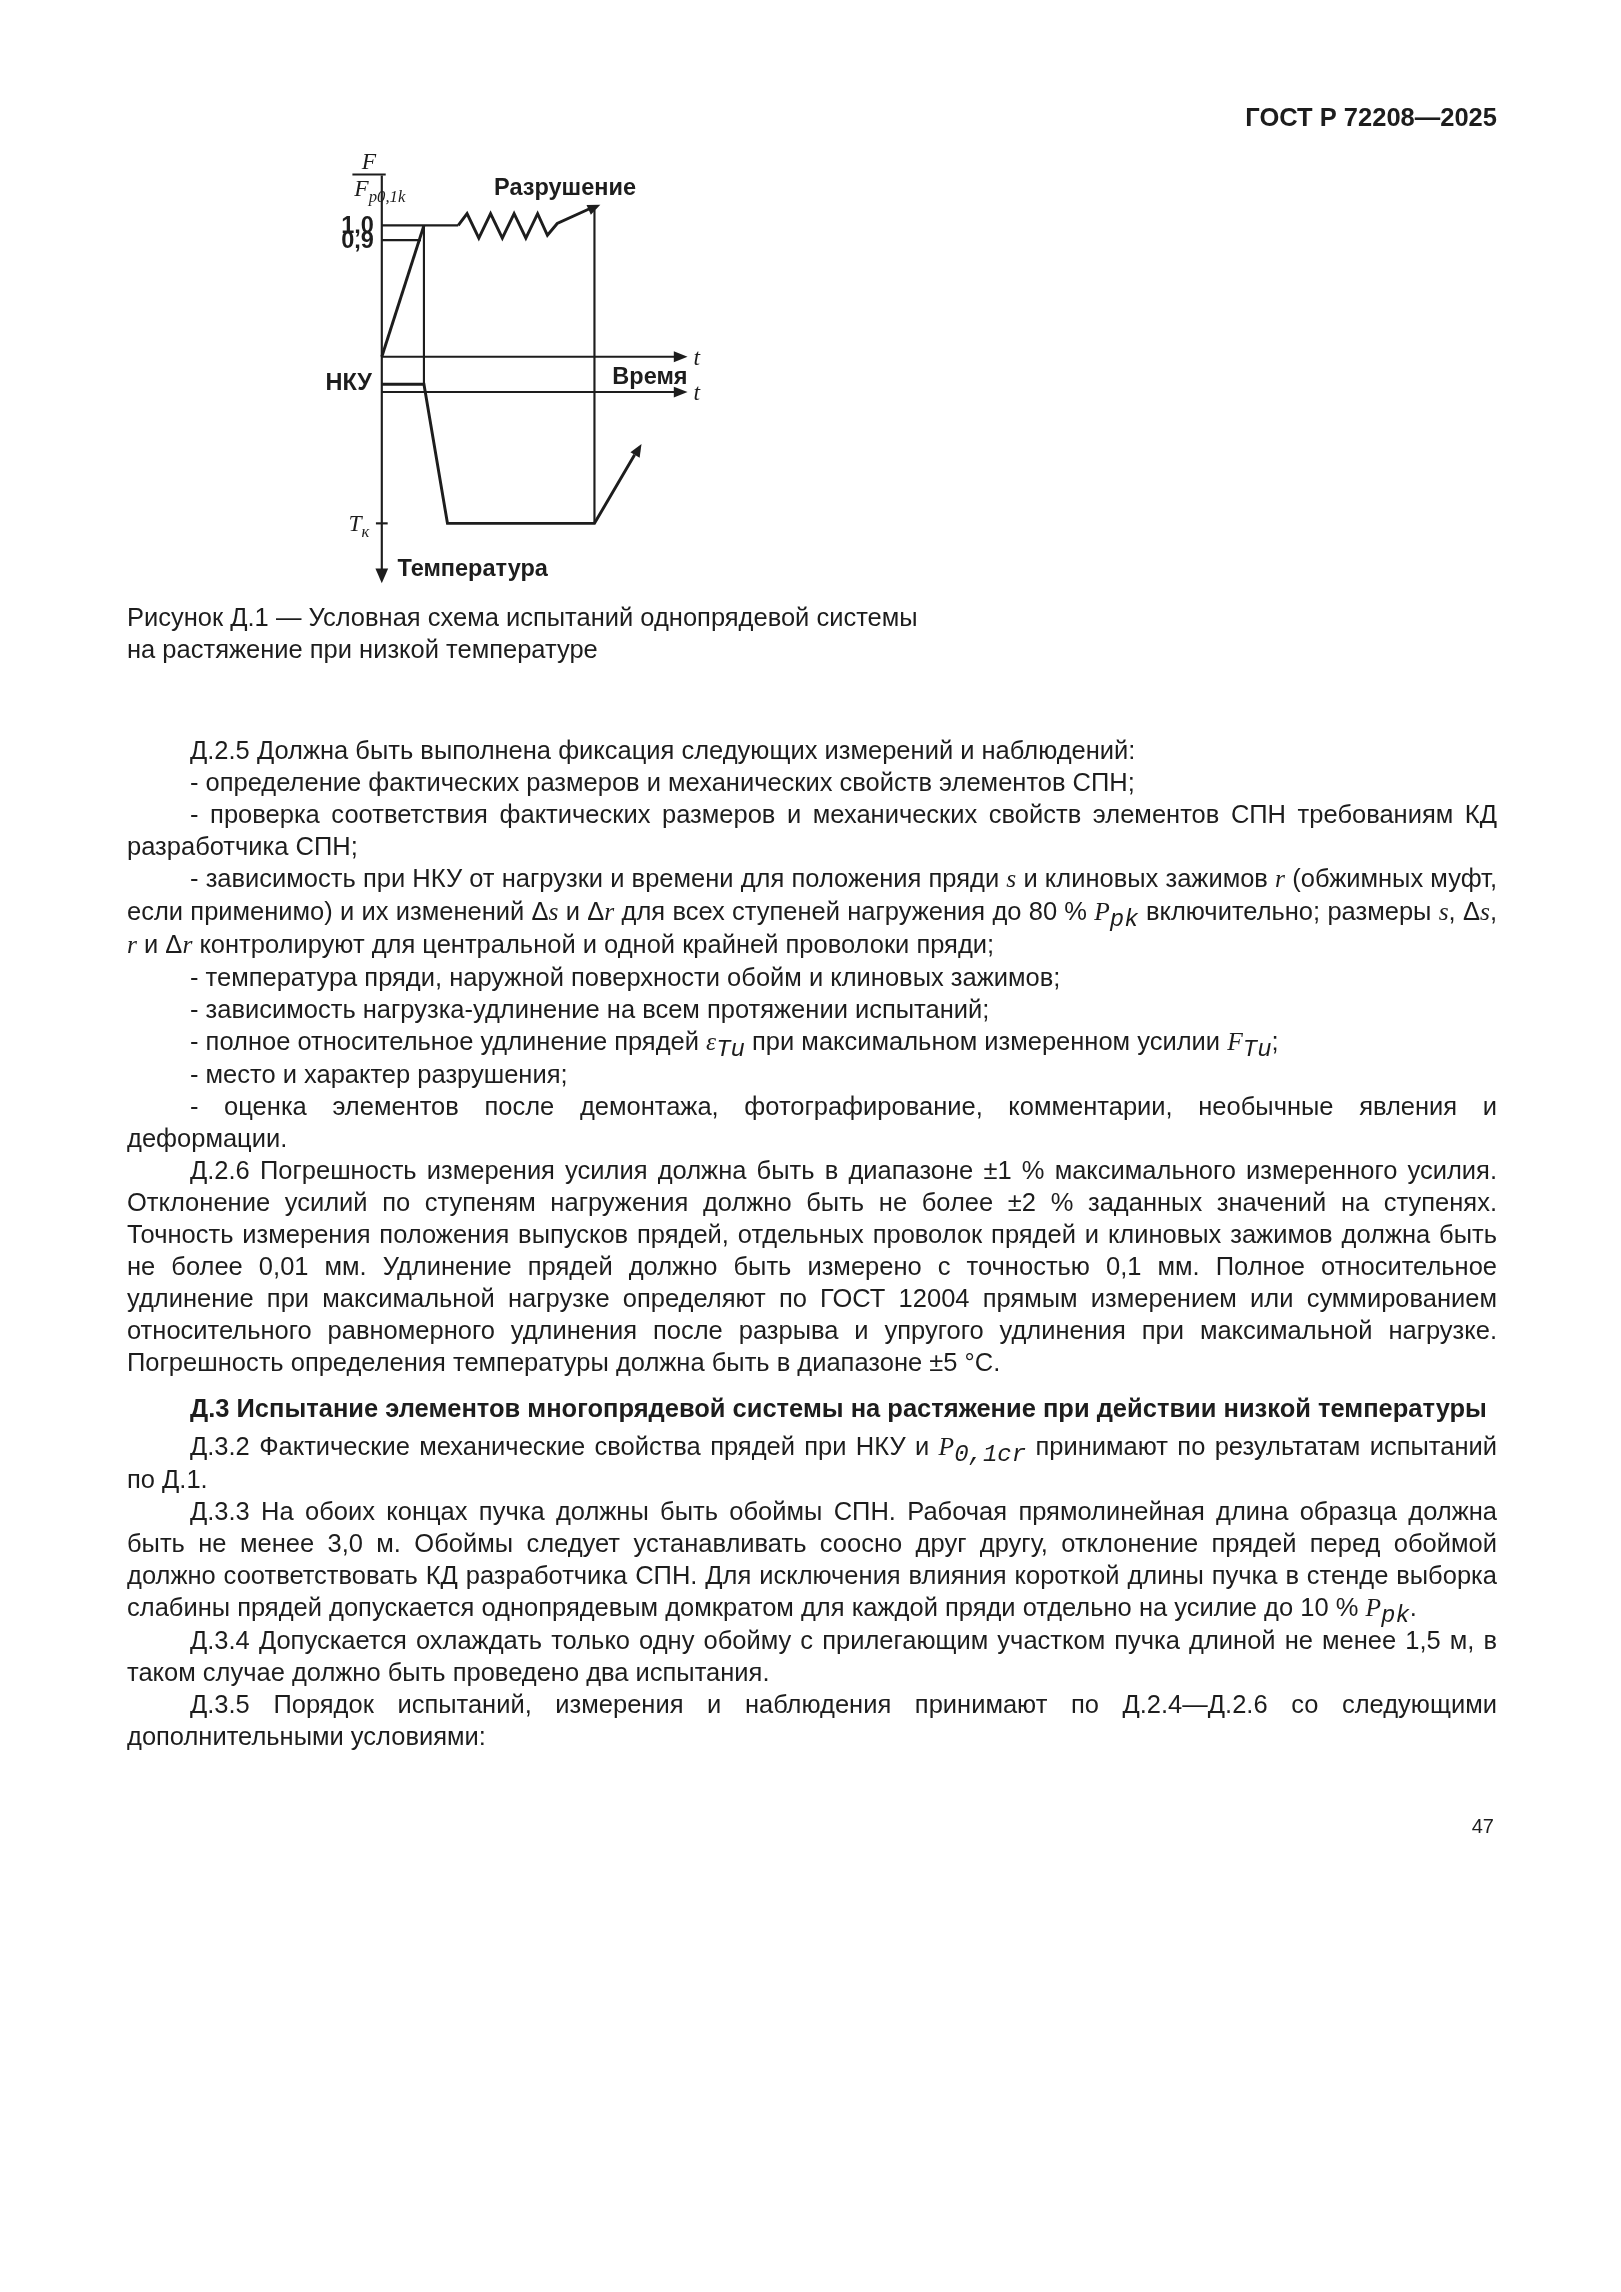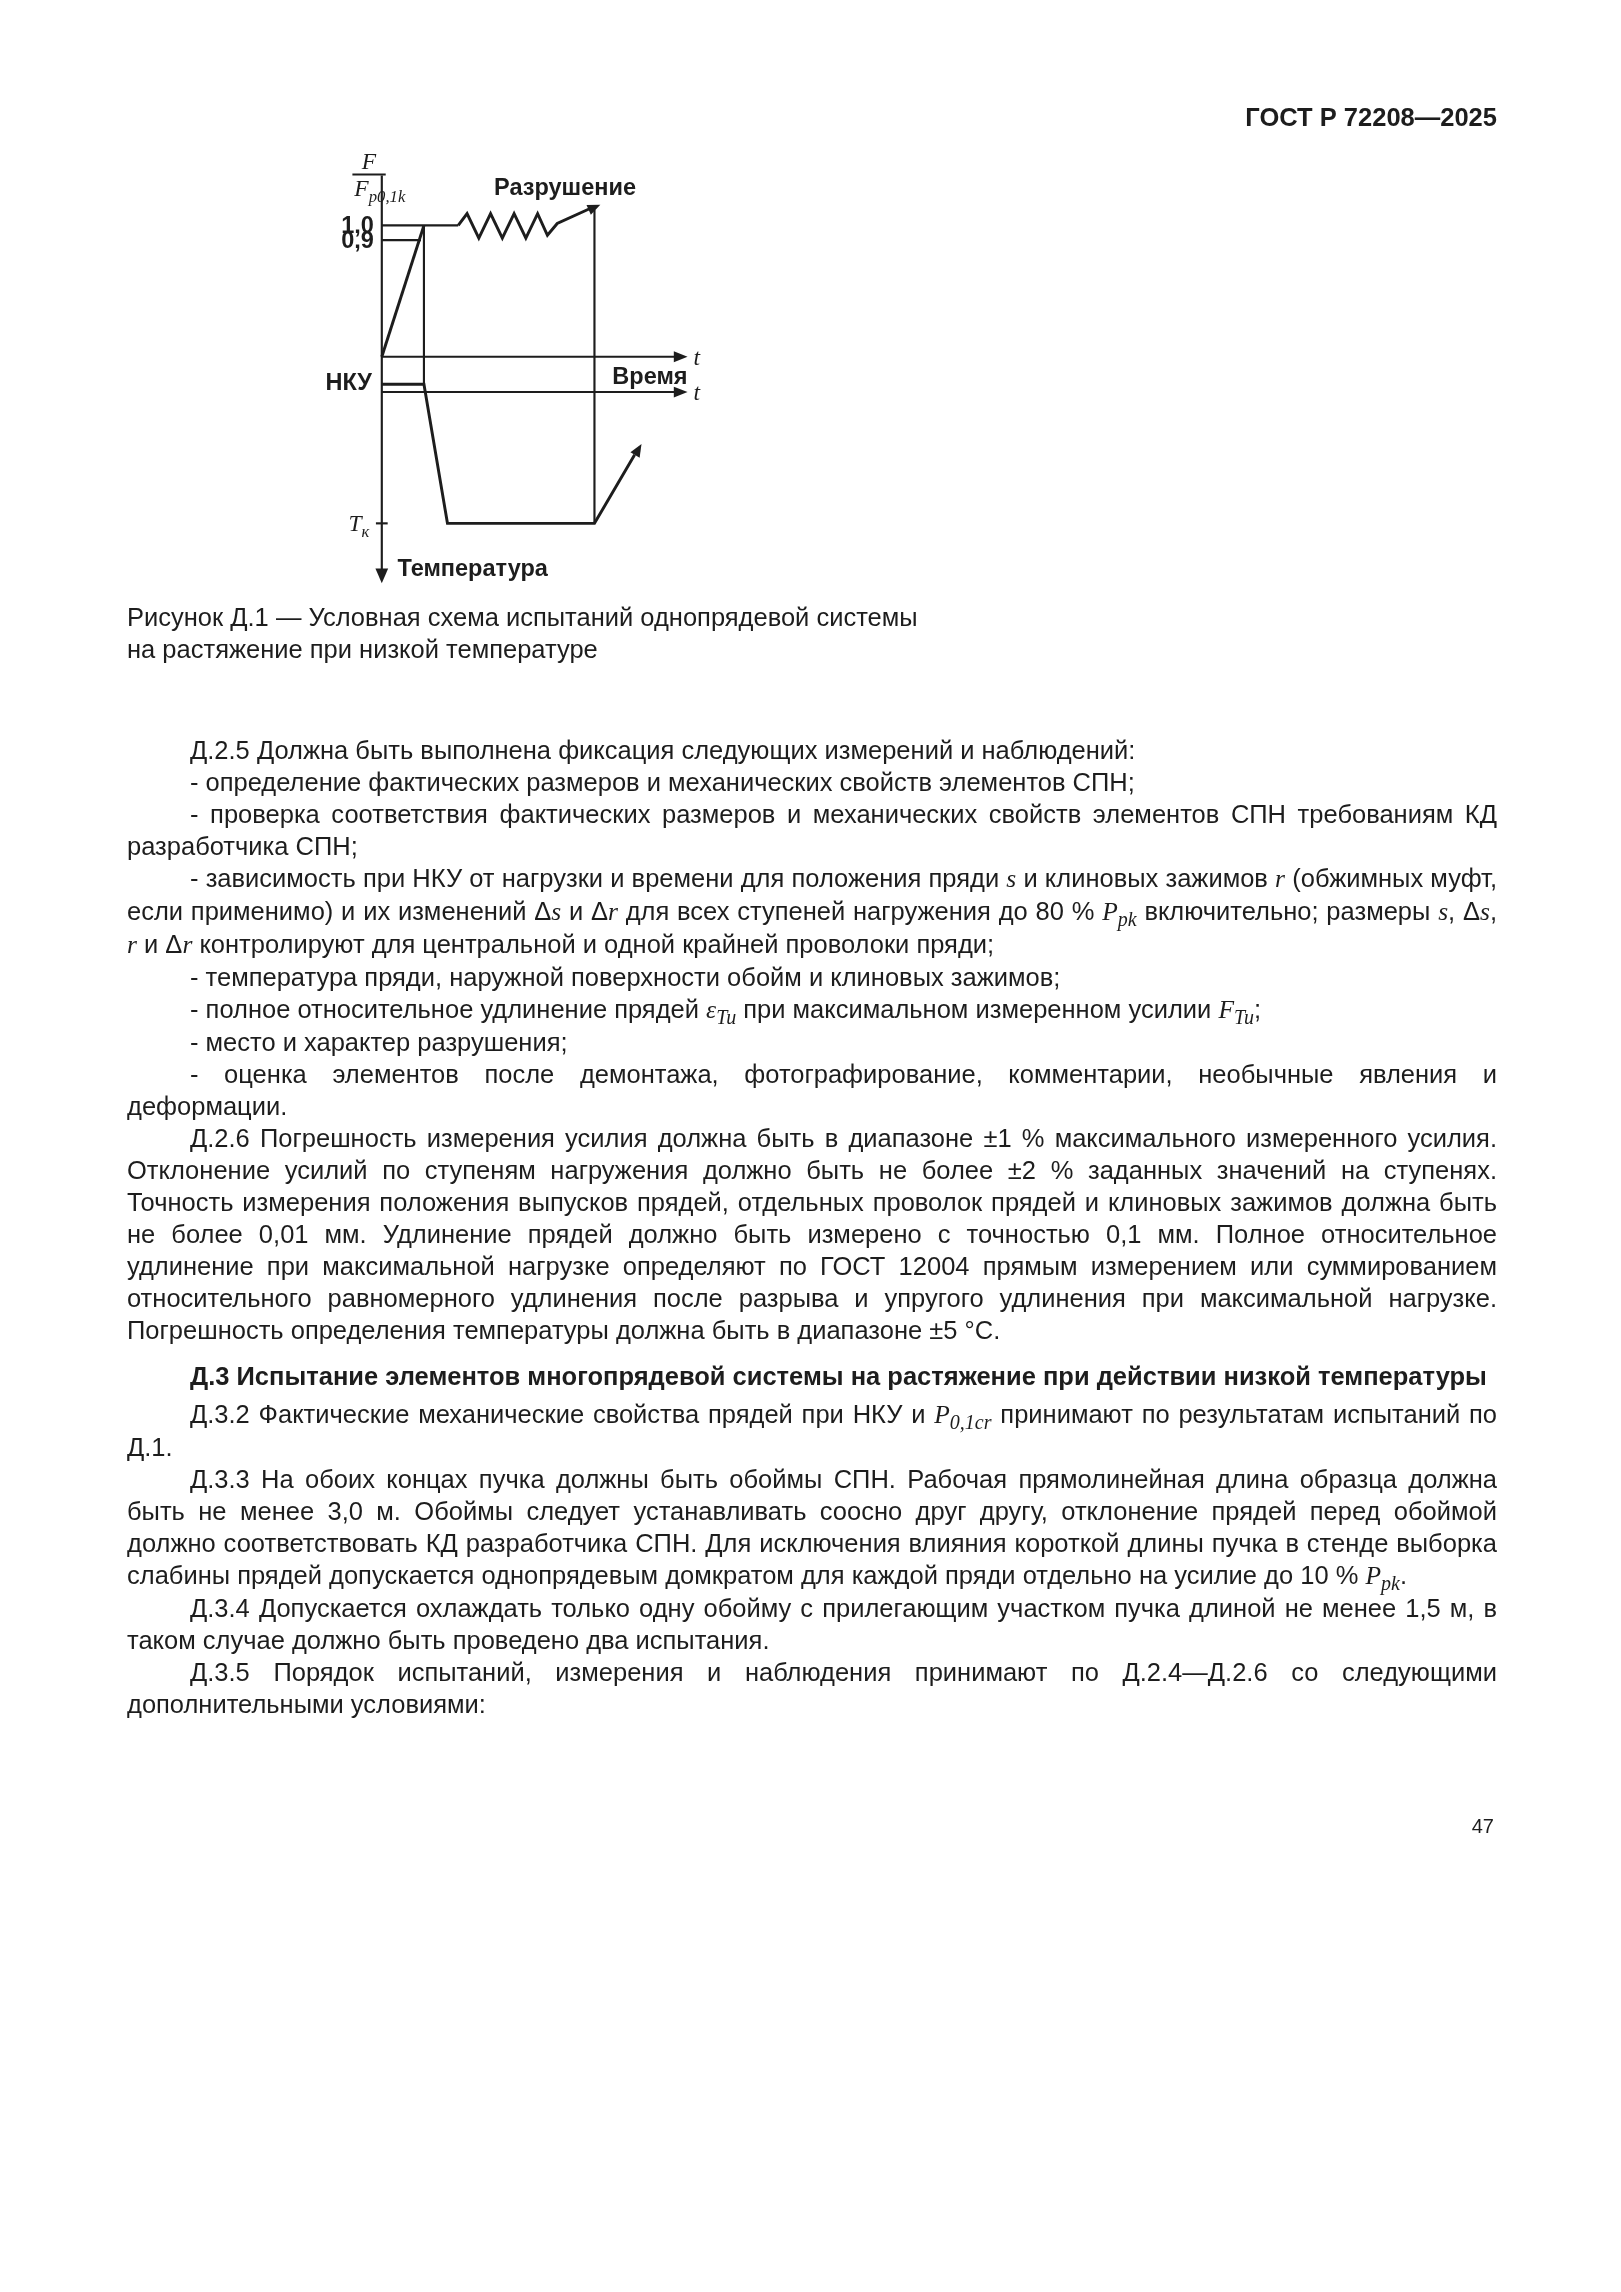--- a/index.html
+++ b/index.html
@@ -40,21 +40,21 @@
     font-size: 25.5px;
     line-height: 32px;
     text-align: justify;
   }
   .blk { margin: 0; text-indent: 63px; }
   .blk.h { font-weight: bold; margin-top: 13.7px; margin-bottom: 5.9px; }
   .i, sub.sub {
     font-family: "Liberation Serif", serif;
     font-style: italic;
   }
-  sub.sub { font-size: 20px; line-height: 0; }
+  sub.sub { font-size: 24px; line-height: 0; font-family: Liberation Mono, monospace; }
   .page-number {
     position: absolute;
     top: 1815px;
     right: 127px;
     font-size: 20px;
   }
 </style>
 </head>
 <body>
 
@@ -109,20 +109,21 @@
     <div>Рисунок Д.1 — Условная схема испытаний однопрядевой системы</div>
     <div>на растяжение при низкой температуре</div>
   </div>
 
   <div class="body-text">
       <p class="blk p">Д.2.5 Должна быть выполнена фиксация следующих измерений и наблюдений:</p>
       <p class="blk li">- определение фактических размеров и механических свойств элементов СПН;</p>
       <p class="blk li">- проверка соответствия фактических размеров и механических свойств элементов СПН требованиям КД разработчика СПН;</p>
       <p class="blk li">- зависимость при НКУ от нагрузки и времени для положения пряди <span class="i">s</span> и клиновых зажимов <span class="i">r</span> (обжимных муфт, если применимо) и их изменений Δ<span class="i">s</span> и Δ<span class="i">r</span> для всех ступеней нагружения до 80 % <span class="i">P</span><sub class="sub">pk</sub> включительно; размеры <span class="i">s</span>, Δ<span class="i">s</span>, <span class="i">r</span> и Δ<span class="i">r</span> контролируют для центральной и одной крайней проволоки пряди;</p>
       <p class="blk li">- температура пряди, наружной поверхности обойм и клиновых зажимов;</p>
+      <p class="blk li">- зависимость нагрузка-удлинение на всем протяжении испытаний;</p>
       <p class="blk li">- полное относительное удлинение прядей <span class="i">ε</span><sub class="sub">Tu</sub> при максимальном измеренном усилии <span class="i">F</span><sub class="sub">Tu</sub>;</p>
       <p class="blk li">- место и характер разрушения;</p>
       <p class="blk li">- оценка элементов после демонтажа, фотографирование, комментарии, необычные явления и деформации.</p>
       <p class="blk p">Д.2.6 Погрешность измерения усилия должна быть в диапазоне ±1 % максимального измеренного усилия. Отклонение усилий по ступеням нагружения должно быть не более ±2 % заданных значений на ступенях. Точность измерения положения выпусков прядей, отдельных проволок прядей и клиновых зажимов должна быть не более 0,01 мм. Удлинение прядей должно быть измерено с точностью 0,1 мм. Полное относительное удлинение при максимальной нагрузке определяют по ГОСТ 12004 прямым измерением или суммированием относительного равномерного удлинения после разрыва и упругого удлинения при максимальной нагрузке. Погрешность определения температуры должна быть в диапазоне ±5 °С.</p>
       <p class="blk h">Д.3 Испытание элементов многопрядевой системы на растяжение при действии низкой температуры</p>
       <p class="blk p">Д.3.2 Фактические механические свойства прядей при НКУ и <span class="i">P</span><sub class="sub">0,1cr</sub> принимают по результатам испытаний по Д.1.</p>
       <p class="blk p">Д.3.3 На обоих концах пучка должны быть обоймы СПН. Рабочая прямолинейная длина образца должна быть не менее 3,0 м. Обоймы следует устанавливать соосно друг другу, отклонение прядей перед обоймой должно соответствовать КД разработчика СПН. Для исключения влияния короткой длины пучка в стенде выборка слабины прядей допускается однопрядевым домкратом для каждой пряди отдельно на усилие до 10 % <span class="i">P</span><sub class="sub">pk</sub>.</p>
       <p class="blk p">Д.3.4 Допускается охлаждать только одну обойму с прилегающим участком пучка длиной не менее 1,5 м, в таком случае должно быть проведено два испытания.</p>
       <p class="blk p">Д.3.5 Порядок испытаний, измерения и наблюдения принимают по Д.2.4—Д.2.6 со следующими дополнительными условиями:</p>
     </div>

